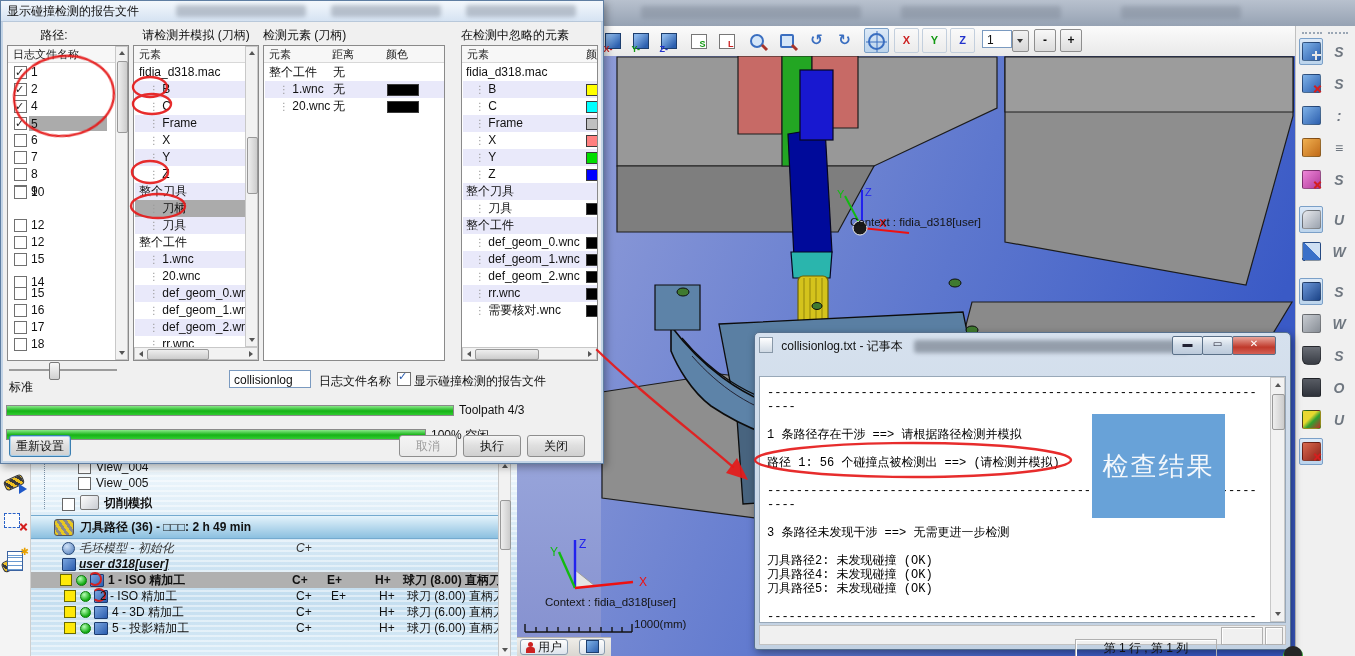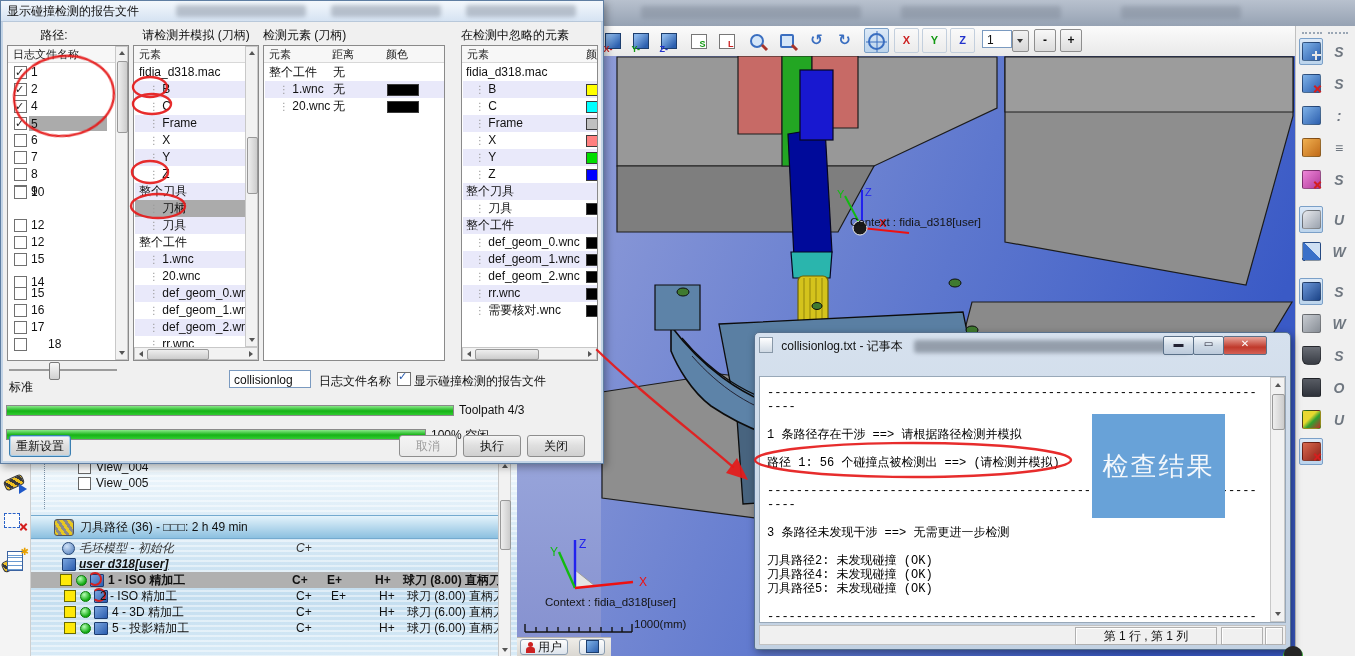--- a/index.html
+++ b/index.html
@@ -44,21 +44,21 @@
   #tree-panel{left:0;top:458px;width:517px;height:198px;z-index:20;
     background:linear-gradient(#f0f8fd,#c3ddef 70%,#d8ebf7);overflow:hidden;border-top:1px solid #9ab6cc}
   #tree-panel .stripes{position:absolute;inset:0;background:repeating-linear-gradient(0deg,rgba(255,255,255,.45) 0 2px,rgba(255,255,255,0) 2px 5px)}
   #left-strip{left:0;top:458px;width:30px;height:198px;background:#f4f4f4;border-right:1px solid #cfcfcf;z-index:21}
   .trow{position:absolute;left:34px;width:470px;font-size:12px;line-height:16px;height:16px;white-space:nowrap}
   .trow .cbx{position:absolute;width:11px;height:11px;border:1px solid #666;background:#fff;top:2px}
   .ycb{position:absolute;width:10px;height:10px;border:1px solid #6a6a00;background:#ffe90a;top:2px}
   .led{position:absolute;width:9px;height:9px;border-radius:50%;top:3px;background:radial-gradient(circle at 35% 30%,#b8ffb8,#11aa11 70%);border:1px solid #0a7a0a}
   .mico{position:absolute;width:12px;height:11px;top:2px;background:linear-gradient(135deg,#7aa6e0,#2a5cae);border:1px solid #1c3c70;border-radius:1px}
   .mico.red::after{content:"";position:absolute;left:-3px;top:-3px;width:10px;height:10px;border:2px solid #d42020;border-radius:50%;border-left-color:transparent}
-  .tree-hdr{position:absolute;left:30px;width:472px;height:22px;background:linear-gradient(#e4f3fb,#8cc0e0);border-top:1px solid #74aacf;border-bottom:1px solid #74aacf;font-weight:normal;line-height:22px}
+  .tree-hdr{position:absolute;left:30px;width:472px;height:22px;background:linear-gradient(#e4f3fb,#8cc0e0);border-top:1px solid #74aacf;border-bottom:1px solid #74aacf;font-weight:bold;line-height:22px}
   .colC{position:absolute;left:262px}.colE{position:absolute;left:297px}.colH{position:absolute;left:345px}.colT{position:absolute;left:373px}
   .dotconn{position:absolute;border-left:1px dotted #7d93a8}
   
   .vscroll{position:absolute;width:13px;background:#f2f2f2;border:1px solid #c8c8c8;box-sizing:border-box}
   .hscroll{position:absolute;height:13px;background:#f2f2f2;border:1px solid #c8c8c8;box-sizing:border-box}
   .sthumb{position:absolute;background:linear-gradient(90deg,#eee,#ccc);border:1px solid #999;border-radius:2px}
   .sthumb.h{background:linear-gradient(#eee,#ccc)}
   .tri{position:absolute;width:0;height:0}
   .tri.up{border-left:3px solid transparent;border-right:3px solid transparent;border-bottom:4px solid #555}
   .tri.dn{border-left:3px solid transparent;border-right:3px solid transparent;border-top:4px solid #555}
@@ -84,21 +84,21 @@
   .pbar{position:absolute;height:11px;border:1px solid #8a8a8a;background:#efefef;box-sizing:border-box}
   .pfill{height:100%;background:linear-gradient(#8ae88a,#16b316 55%,#32cc32)}
   .inp{position:absolute;height:18px;background:#fff;border:1px solid #7a9ac0;font-size:12px;padding:0 4px;line-height:18px;box-sizing:border-box}
   .ckb{position:absolute;width:12px;height:12px;border:1px solid #707070;background:#fff}
   .ckb.on::after{content:"✓";position:absolute;left:0;top:-3px;font-size:11px;font-weight:bold;color:#2255aa}
   .slider-track{position:absolute;height:2px;background:#9c9c9c}
   .slider-handle{position:absolute;width:9px;height:16px;background:linear-gradient(#f8f8f8,#d0d0d0);border:1px solid #7a7a7a;border-radius:2px}
   
   #notepad{left:754px;top:332px;width:537px;height:318px;z-index:30;background:linear-gradient(#d6e1ee,#c2d1e2);
     border:1px solid #57718e;border-radius:5px 5px 3px 3px;box-shadow:2px 3px 9px rgba(0,0,0,.4);box-sizing:border-box}
-  #np-title{position:absolute;left:4px;top:3px;right:20px;height:20px;font-size:12px;line-height:20px}
+  #np-title{position:absolute;left:4px;top:3px;right:11px;height:20px;font-size:12px;line-height:20px}
   .npbtn{position:absolute;top:0;width:29px;height:17px;border:1px solid #5a7088;border-radius:2px;background:linear-gradient(#f4f8fb,#cfdae6 50%,#bccadb);text-align:center;line-height:14px;font-size:10px;color:#223}
   .npbtn.close{background:linear-gradient(#e8a49a,#c0392b 60%,#d46055);color:#fff;width:42px}
   #np-menu{position:absolute;left:4px;top:24px;right:4px;height:19px;background:#f5f5f5;border:1px solid #c8cdd4;border-bottom:1px solid #d8d8d8;box-sizing:border-box;font-size:12px;line-height:17px}
   #np-menu span{padding:0 7px;display:inline-block}
   #np-body{position:absolute;left:4px;top:43px;right:4px;bottom:26px;background:#fff;border:1px solid #98a8b8;box-sizing:border-box;overflow:hidden}
   #np-text{margin:0;padding:9px 4px 0 7px;font-family:"Liberation Mono","DejaVu Sans Mono",monospace;font-size:12px;line-height:14px;white-space:pre;color:#000}
   #np-status{position:absolute;left:4px;bottom:4px;right:4px;height:20px;background:#f0f0f0;border:1px solid #c2c2c2;box-sizing:border-box}
   .sunken{position:absolute;border:1px solid #b0b0b0;box-shadow:1px 1px 0 #fff inset;font-size:12px;line-height:16px;text-align:center}
   #blue-box{left:1092px;top:414px;width:133px;height:104px;background:#68a2d8;z-index:45;
     display:flex;align-items:center;justify-content:center;color:#f4f8fc;font-size:26px;letter-spacing:2px}
@@ -374,20 +374,25 @@
   <div class="dotconn" style="left:44px;top:0;height:50px"></div>
 
   <div class="trow" style="top:0">
     <span class="cbx" style="left:44px"></span>
     <span style="position:absolute;left:62px">View_004</span>
   </div>
   <div class="trow" style="top:16px">
     <span class="cbx" style="left:44px"></span>
     <span style="position:absolute;left:62px">View_005</span>
   </div>
+  <div class="trow" style="top:36px;height:18px">
+    <span class="cbx" style="left:28px;top:3px"></span>
+    <span style="position:absolute;left:46px;top:0px;width:17px;height:13px;background:linear-gradient(135deg,#fdfdfd,#c9ccd2);border:1px solid #777;border-radius:2px"></span>
+    <span style="position:absolute;left:70px;font-weight:bold">切削模拟</span>
+  </div>
   <div class="tree-hdr" style="top:56px">
     <span style="position:absolute;left:24px;top:3px;width:18px;height:15px;background:repeating-linear-gradient(55deg,#e8c820 0 3px,#8a8a8a 3px 6px);border:1px solid #555;border-radius:3px"></span>
     <span style="position:absolute;left:50px">刀具路径 (36) - □□□: 2 h 49 min</span>
   </div>
 
   <div class="trow" style="top:81px;font-style:italic;color:#333">
     <span style="position:absolute;left:28px;width:11px;height:11px;top:2px;border-radius:50%;background:radial-gradient(circle at 35% 30%,#cfe2f8,#4a78b8);border:1px solid #2a4a78"></span>
     <span style="position:absolute;left:45px">毛坯模型 - 初始化</span>
     <span class="colC" style="font-style:italic">C+</span>
   </div>
@@ -490,21 +495,21 @@
 刀具路径5: 未发现碰撞 (OK)
 
 --------------------------------------------------------------------</pre>
     <div class="vscroll" style="right:0;top:0;bottom:0;width:15px">
       <div class="tri up" style="left:4px;top:5px"></div>
       <div class="sthumb" style="left:1px;top:16px;width:11px;height:34px"></div>
       <div class="tri dn" style="left:4px;bottom:5px"></div>
     </div>
   </div>
   <div id="np-status">
-    <div class="sunken" style="right:68px;top:1px;width:140px;height:16px">第 1 行 , 第 1 列</div>
+    <div class="sunken" style="right:68px;top:13px;width:140px;height:16px">第 1 行 , 第 1 列</div>
     <div class="sunken" style="right:22px;top:1px;width:40px;height:16px"></div>
     <div class="sunken" style="right:2px;top:1px;width:16px;height:16px"></div>
   </div>
 </div>
 
 <div class="abs" id="blue-box">
   <span>检查结果</span>
 </div>
 
 <div class="abs" id="green-blob"></div>
@@ -583,21 +588,21 @@
     <div class="lrow" style="top:256px;width:102px">
         <span class="cb"></span>
         <span style="position:absolute;left:22px">16</span>
       </div>
     <div class="lrow" style="top:273px;width:102px">
         <span class="cb"></span>
         <span style="position:absolute;left:22px">17</span>
       </div>
     <div class="lrow" style="top:290px;width:102px">
         <span class="cb"></span>
-        <span style="position:absolute;left:39px">18</span>
+        <span style="position:absolute;left:22px">18</span>
       </div>
     <div class="vscroll" style="right:0;top:0;height:314px">
       <div class="tri up" style="left:3px;top:4px"></div>
       <div class="sthumb" style="left:1px;top:14px;width:9px;height:70px"></div>
       <div class="tri dn" style="left:3px;bottom:4px"></div>
     </div>
   </div>
 
   <div class="listbox" style="left:132px;top:44px;width:126px;height:316px">
     <div class="lb-head">元素</div>

